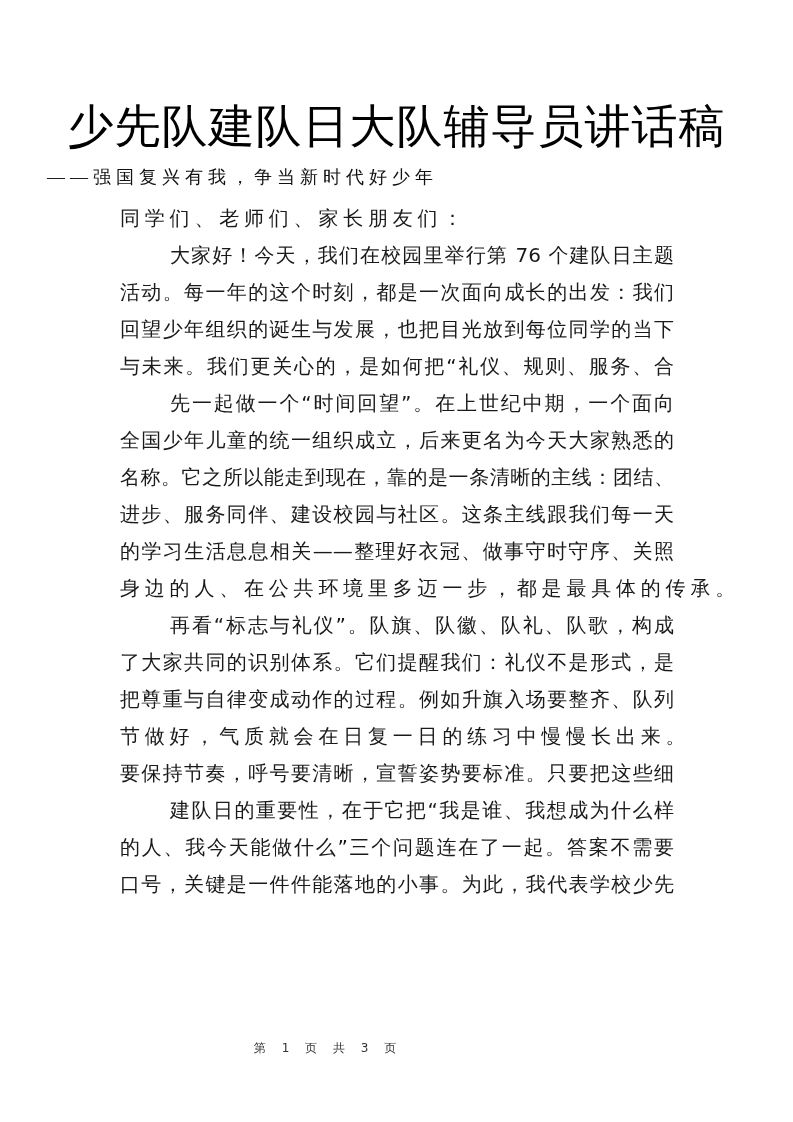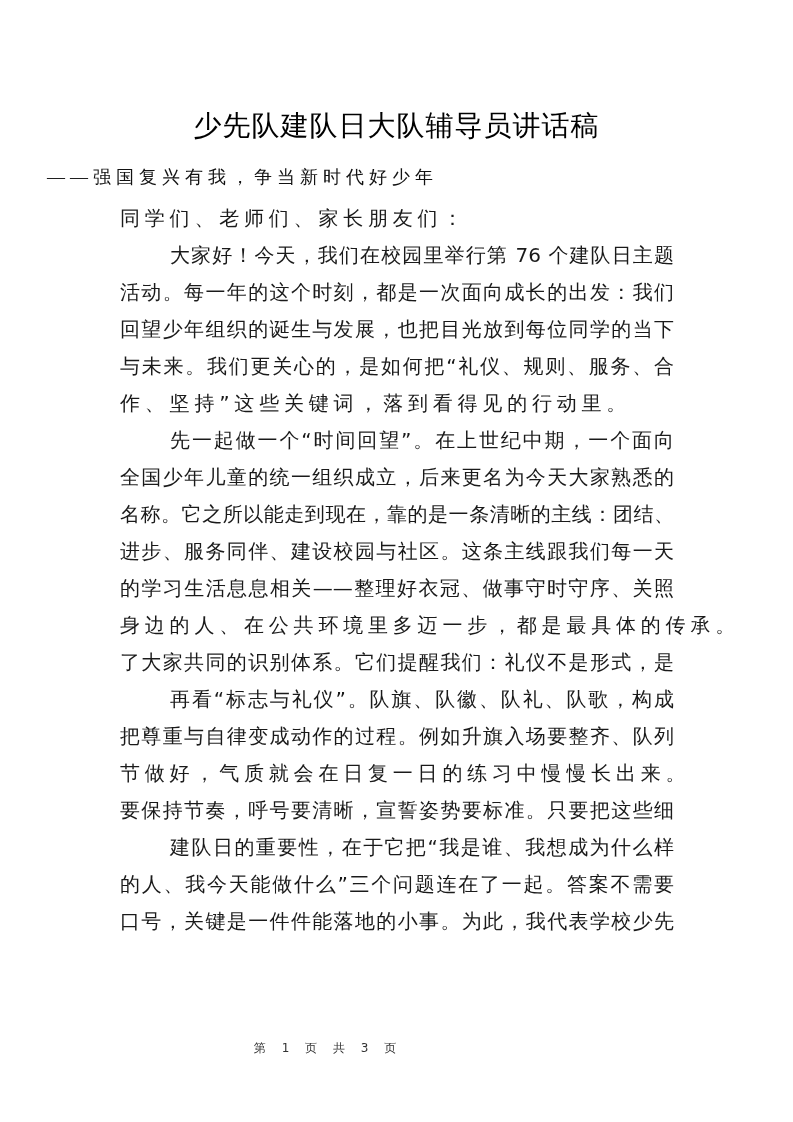--- a/index.html
+++ b/index.html
@@ -1,21 +1,21 @@
 <!DOCTYPE html>
 <html><head>
 <meta charset="utf-8">
 <style>
   html, body { margin: 0; padding: 0; background: #ffffff; }
   body { width: 793px; height: 1122px; position: relative; overflow: hidden;
          font-family: "DejaVu Sans", "Liberation Sans", sans-serif; color: #111; }
   .page { position: absolute; left: 0; top: 0; width: 793px; height: 1122px; background: #fff; }
   .title { position: absolute; top: 100px; left: 0; width: 793px; text-align: center;
            font-family: "DejaVu Serif", "Liberation Serif", serif;
-           font-size: 28px; line-height: 52px; letter-spacing: 1px; color: #000; font-weight: normal; }
+           font-size: 46px; line-height: 52px; letter-spacing: 1px; color: #000; font-weight: normal; }
   .subtitle { position: absolute; top: 163px; left: 0; width: 793px; text-align: left;
               font-family: Liberation Serif, serif;
               font-size: 18px; line-height: 28px; letter-spacing: 5px; color: #111; margin-left: 47px; }
   .body { position: absolute; top: 200px; left: 120px; width: 554px; }
   .line { height: 37px; line-height: 37px; font-size: 20px; white-space: nowrap;
           letter-spacing: 4.8px; color: #1a1a1a; }
   .line.justify { text-align: justify; text-align-last: justify; letter-spacing: 0; }
   .line.indent { padding-left: 50px; }
   .footer { position: absolute; top: 1040px; left: 0; width: 656px; text-align: center;
             font-size: 12px; letter-spacing: 6px; color: #333; }
@@ -27,31 +27,30 @@
   <div class="title">少先队建队日大队辅导员讲话稿</div>
   <div class="subtitle">——强国复兴有我，争当新时代好少年</div>
 
   <div class="body">
     <div class="line">同学们、老师们、家长朋友们：</div>
 
     <div class="line justify indent">大家好！今天，我们在校园里举行第 76 个建队日主题</div>
     <div class="line justify">活动。每一年的这个时刻，都是一次面向成长的出发：我们</div>
     <div class="line justify">回望少年组织的诞生与发展，也把目光放到每位同学的当下</div>
     <div class="line justify">与未来。我们更关心的，是如何把“礼仪、规则、服务、合</div>
-    <div class="line">作、坚持”这些关键词，落到看得见的行动里。</div>
 
     <div class="line justify indent">先一起做一个“时间回望”。在上世纪中期，一个面向</div>
     <div class="line justify">全国少年儿童的统一组织成立，后来更名为今天大家熟悉的</div>
     <div class="line justify">名称。它之所以能走到现在，靠的是一条清晰的主线：团结、</div>
     <div class="line justify">进步、服务同伴、建设校园与社区。这条主线跟我们每一天</div>
     <div class="line justify">的学习生活息息相关——整理好衣冠、做事守时守序、关照</div>
     <div class="line">身边的人、在公共环境里多迈一步，都是最具体的传承。</div>
 
+    <div class="line justify indent">再看“标志与礼仪”。队旗、队徽、队礼、队歌，构成</div>
     <div class="line justify">了大家共同的识别体系。它们提醒我们：礼仪不是形式，是</div>
-    <div class="line justify indent">再看“标志与礼仪”。队旗、队徽、队礼、队歌，构成</div>
     <div class="line justify">把尊重与自律变成动作的过程。例如升旗入场要整齐、队列</div>
     <div class="line">节做好，气质就会在日复一日的练习中慢慢长出来。</div>
     <div class="line justify">要保持节奏，呼号要清晰，宣誓姿势要标准。只要把这些细</div>
 
     <div class="line justify indent">建队日的重要性，在于它把“我是谁、我想成为什么样</div>
     <div class="line justify">的人、我今天能做什么”三个问题连在了一起。答案不需要</div>
     <div class="line justify">口号，关键是一件件能落地的小事。为此，我代表学校少先</div>
   </div>
 
   <div class="footer">第 1 页 共 3 页</div>

